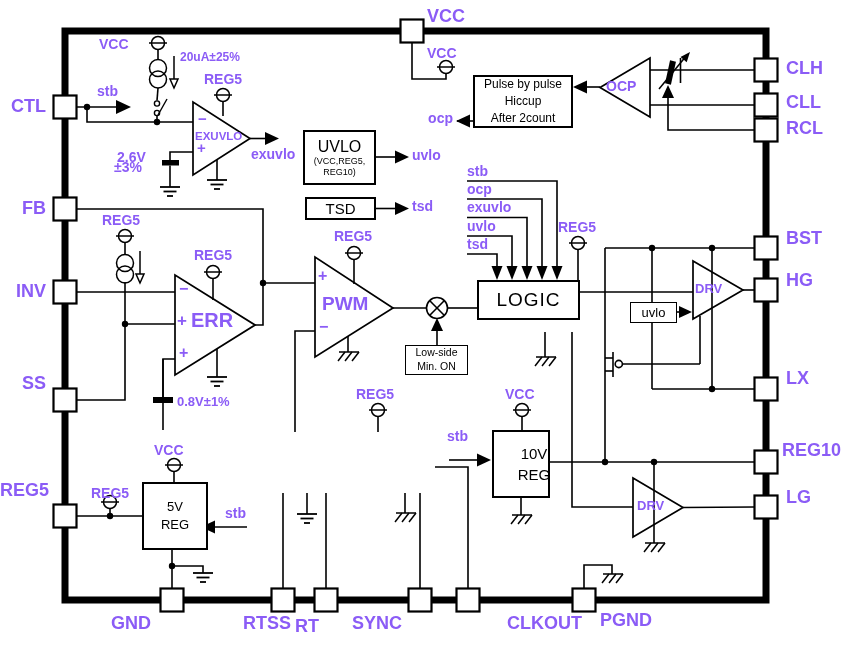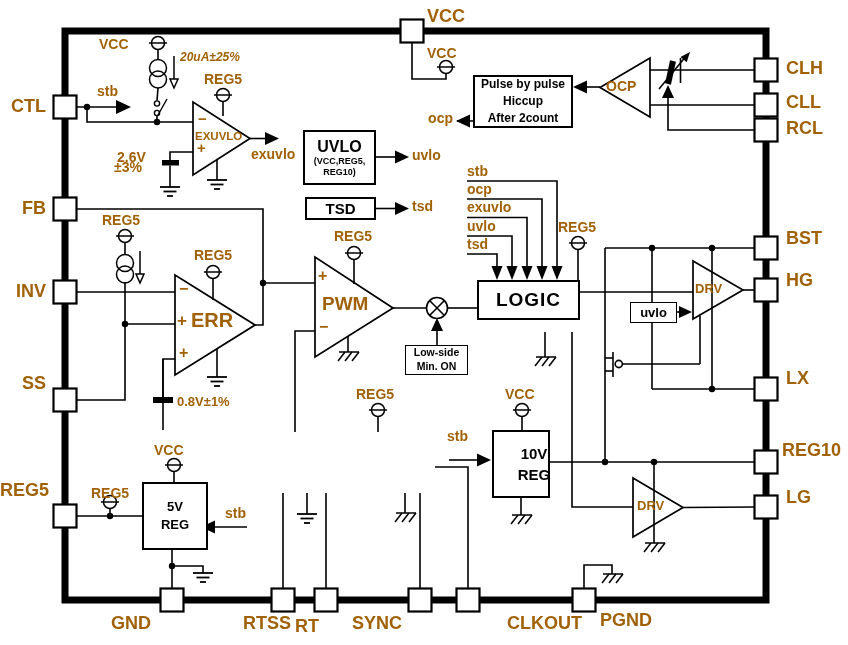--- a/index.html
+++ b/index.html
@@ -1,31 +1,31 @@
 <!DOCTYPE html>
 <html><head>
 <meta charset="utf-8">
 <style>
   html,body{margin:0;padding:0;background:#fff;}
   #stage{position:relative;width:848px;height:645px;background:#ffffff;overflow:hidden;
          font-family:"Liberation Sans",sans-serif;color:#000;}
   #wiring{position:absolute;left:0;top:0;}
-  .lbl{position:absolute;white-space:nowrap;color:#a16207;line-height:1.05;}
+  .lbl{position:absolute;white-space:nowrap;color:#8b5cf6;line-height:1.05;}
   .pinlbl{font-size:18px;font-weight:bold;}
   .ra{text-align:right;}
   .sup{font-size:14px;font-weight:bold;}
   .sig{font-size:14px;font-weight:bold;}
   .val12{font-size:12px;font-weight:bold;}
   .val13{font-size:13px;font-weight:bold;}
   .val14{font-size:14px;font-weight:bold;}
   .ampname{font-weight:bold;}
   .glyph{font-weight:bold;}
   .blk{position:absolute;border:2px solid #000;background:#fff;display:flex;flex-direction:column;
        align-items:center;justify-content:center;text-align:center;box-sizing:border-box;}
-  .blk .t{font-weight:bold;}
+  .blk .t{font-weight:normal;}
 </style>
 </head>
 <body>
 
 <div id="stage">
 
 <svg id="wiring" width="848" height="645" viewBox="0 0 848 645">
 
   <rect x="65" y="31" width="701" height="569" fill="none" stroke="#000" stroke-width="7"></rect>
 
@@ -440,21 +440,21 @@
 <div class="lbl sig" style="left:412px;top:199px;">tsd</div>
 <div class="lbl sig ra" style="left:415px;top:111px;width:38px;">ocp</div>
 <div class="lbl sig" style="left:467px;top:164px;">stb</div>
 <div class="lbl sig" style="left:467px;top:182px;">ocp</div>
 <div class="lbl sig" style="left:467px;top:200px;">exuvlo</div>
 <div class="lbl sig" style="left:467px;top:219px;">uvlo</div>
 <div class="lbl sig" style="left:467px;top:237px;">tsd</div>
 <div class="lbl sig" style="left:447px;top:429px;">stb</div>
 <div class="lbl sig" style="left:225px;top:506px;">stb</div>
 
-<div class="lbl val12" style="left:180px;top:51px;font-style:italic;">20uA±25%</div>
+<div class="lbl val12" style="left:180px;top:51px;">20uA±25%</div>
 <div class="lbl val14" style="left:117px;top:150px;">2.6V</div>
 <div class="lbl val14" style="left:114px;top:160px;">±3%</div>
 <div class="lbl val13" style="left:177px;top:395px;">0.8V±1%</div>
 
 <div class="lbl ampname" style="left:195px;top:130px;font-size:11.5px;">EXUVLO</div>
 <div class="lbl glyph" style="left:198px;top:111px;font-size:15px;">−</div>
 <div class="lbl glyph" style="left:197px;top:140px;font-size:15px;">+</div>
 <div class="lbl ampname" style="left:191px;top:310px;font-size:20px;">ERR</div>
 <div class="lbl glyph" style="left:179px;top:281px;font-size:16px;">−</div>
 <div class="lbl glyph" style="left:177px;top:312px;font-size:17px;">+</div>

